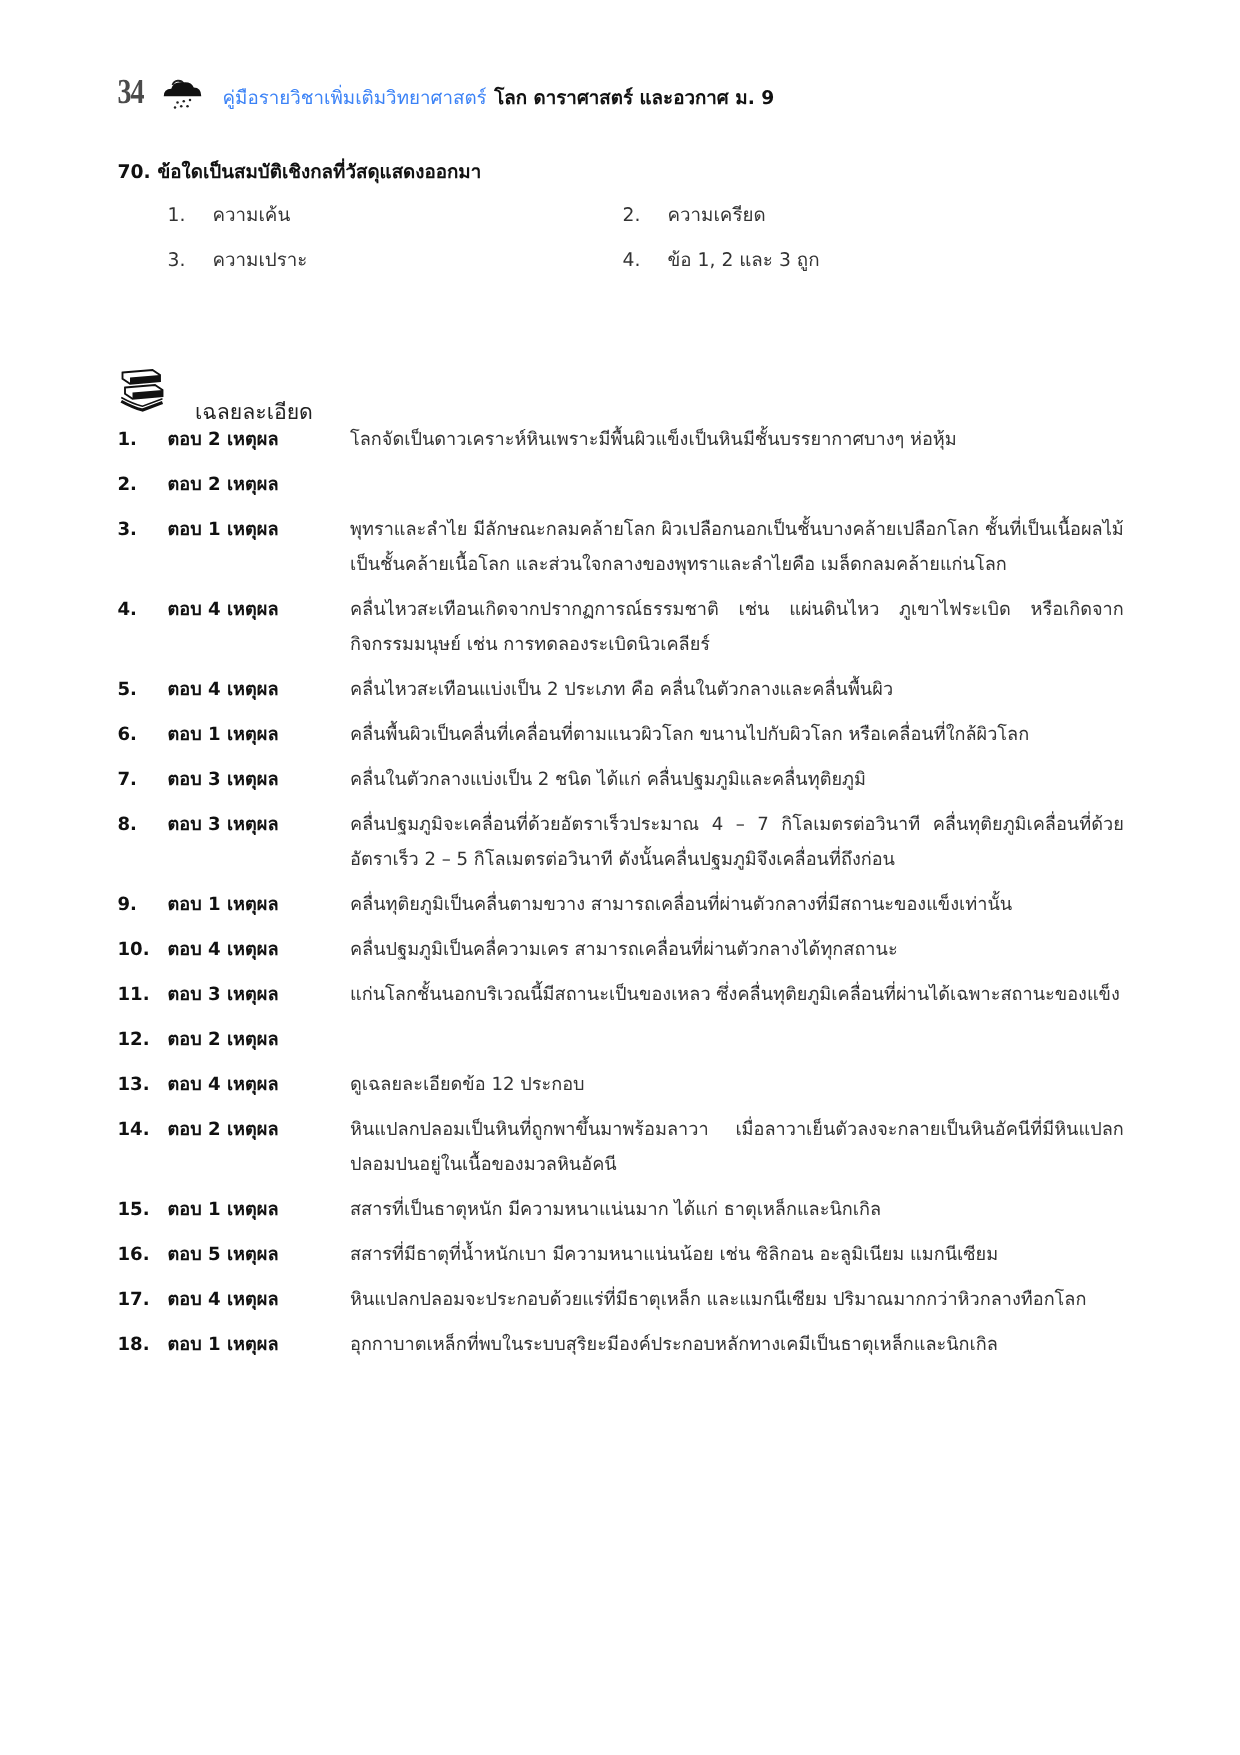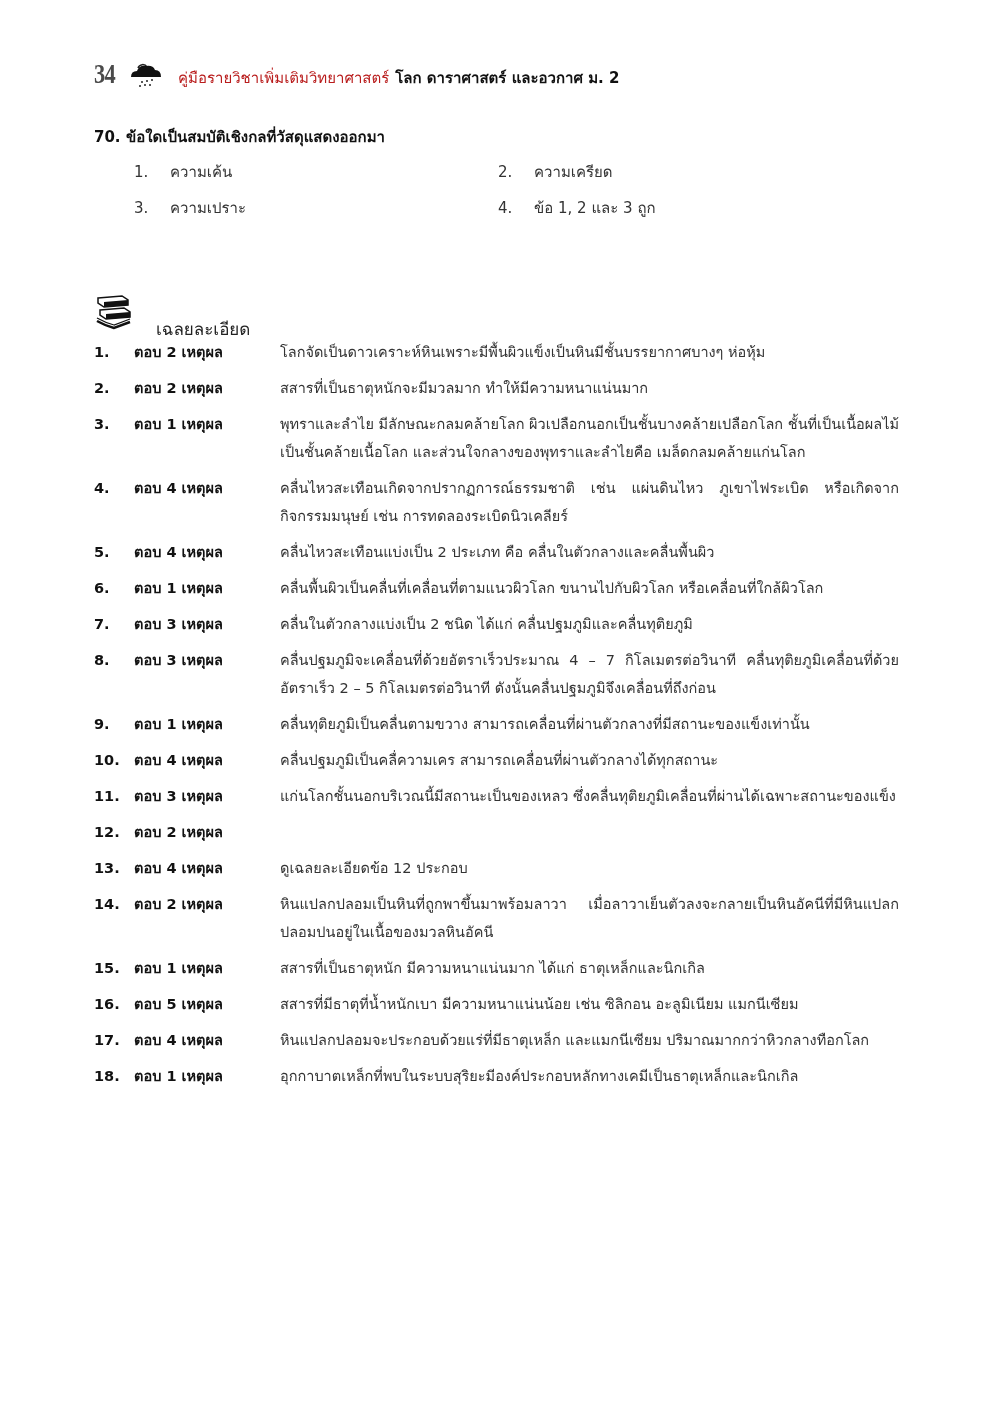--- a/index.html
+++ b/index.html
@@ -34,21 +34,21 @@
       width: 26px;
     }
     .cloud-icon {
       width: 36px;
       height: 30px;
       margin-left: 8px;
       margin-right: 14px;
     }
     .header-title {
       font-size: 15px;
-      color: #b91c1c;
+      color: #3b82f6;
     }
     .header-subject {
       font-size: 15px;
       font-weight: bold;
       color: #111;
       margin-left: 6px;
     }
 
     .question {
       position: absolute;
@@ -146,21 +146,21 @@
     <path d="M10 8 a5 5 0 0 1 9 -1" fill="none" stroke="#222" stroke-width="1.5"></path>
     <path d="M3 17 Q3 11 9 11 Q11 5 18 6 Q25 5 27 10 Q33 10 33 17 Z" fill="#111"></path>
     <circle cx="14" cy="22" r="1" fill="#222"></circle>
     <circle cx="19" cy="21" r="1" fill="#222"></circle>
     <circle cx="24" cy="20" r="1" fill="#222"></circle>
     <circle cx="12" cy="26" r="1" fill="#222"></circle>
     <circle cx="17" cy="25" r="1" fill="#222"></circle>
     <circle cx="22" cy="25" r="1" fill="#222"></circle>
   </svg>
   <span class="header-title">คู่มือรายวิชาเพิ่มเติมวิทยาศาสตร์</span>
-  <span class="header-subject">โลก ดาราศาสตร์ และอวกาศ ม. 2</span>
+  <span class="header-subject">โลก ดาราศาสตร์ และอวกาศ ม. 9</span>
 </div>
 
 <div class="question">
   <div class="q-stem">
     <span class="q-num">70.</span>
     <span>ข้อใดเป็นสมบัติเชิงกลที่วัสดุแสดงออกมา</span>
   </div>
   <div class="choices">
     <div class="choice">
       <span class="choice-num">1.</span>
@@ -195,21 +195,20 @@
 
 <div class="answers">
   <div class="answer-row">
     <span class="a-num">1.</span>
     <span class="a-label">ตอบ 2 เหตุผล</span>
     <span class="a-text">โลกจัดเป็นดาวเคราะห์หินเพราะมีพื้นผิวแข็งเป็นหินมีชั้นบรรยากาศบางๆ ห่อหุ้ม</span>
   </div>
   <div class="answer-row">
     <span class="a-num">2.</span>
     <span class="a-label">ตอบ 2 เหตุผล</span>
-    <span class="a-text">สสารที่เป็นธาตุหนักจะมีมวลมาก ทำให้มีความหนาแน่นมาก</span>
   </div>
   <div class="answer-row">
     <span class="a-num">3.</span>
     <span class="a-label">ตอบ 1 เหตุผล</span>
     <span class="a-text">พุทราและลำไย มีลักษณะกลมคล้ายโลก ผิวเปลือกนอกเป็นชั้นบางคล้ายเปลือกโลก ชั้นที่เป็นเนื้อผลไม้เป็นชั้นคล้ายเนื้อโลก และส่วนใจกลางของพุทราและลำไยคือ เมล็ดกลมคล้ายแก่นโลก</span>
   </div>
   <div class="answer-row">
     <span class="a-num">4.</span>
     <span class="a-label">ตอบ 4 เหตุผล</span>
     <span class="a-text">คลื่นไหวสะเทือนเกิดจากปรากฏการณ์ธรรมชาติ เช่น แผ่นดินไหว ภูเขาไฟระเบิด หรือเกิดจากกิจกรรมมนุษย์ เช่น การทดลองระเบิดนิวเคลียร์</span>

